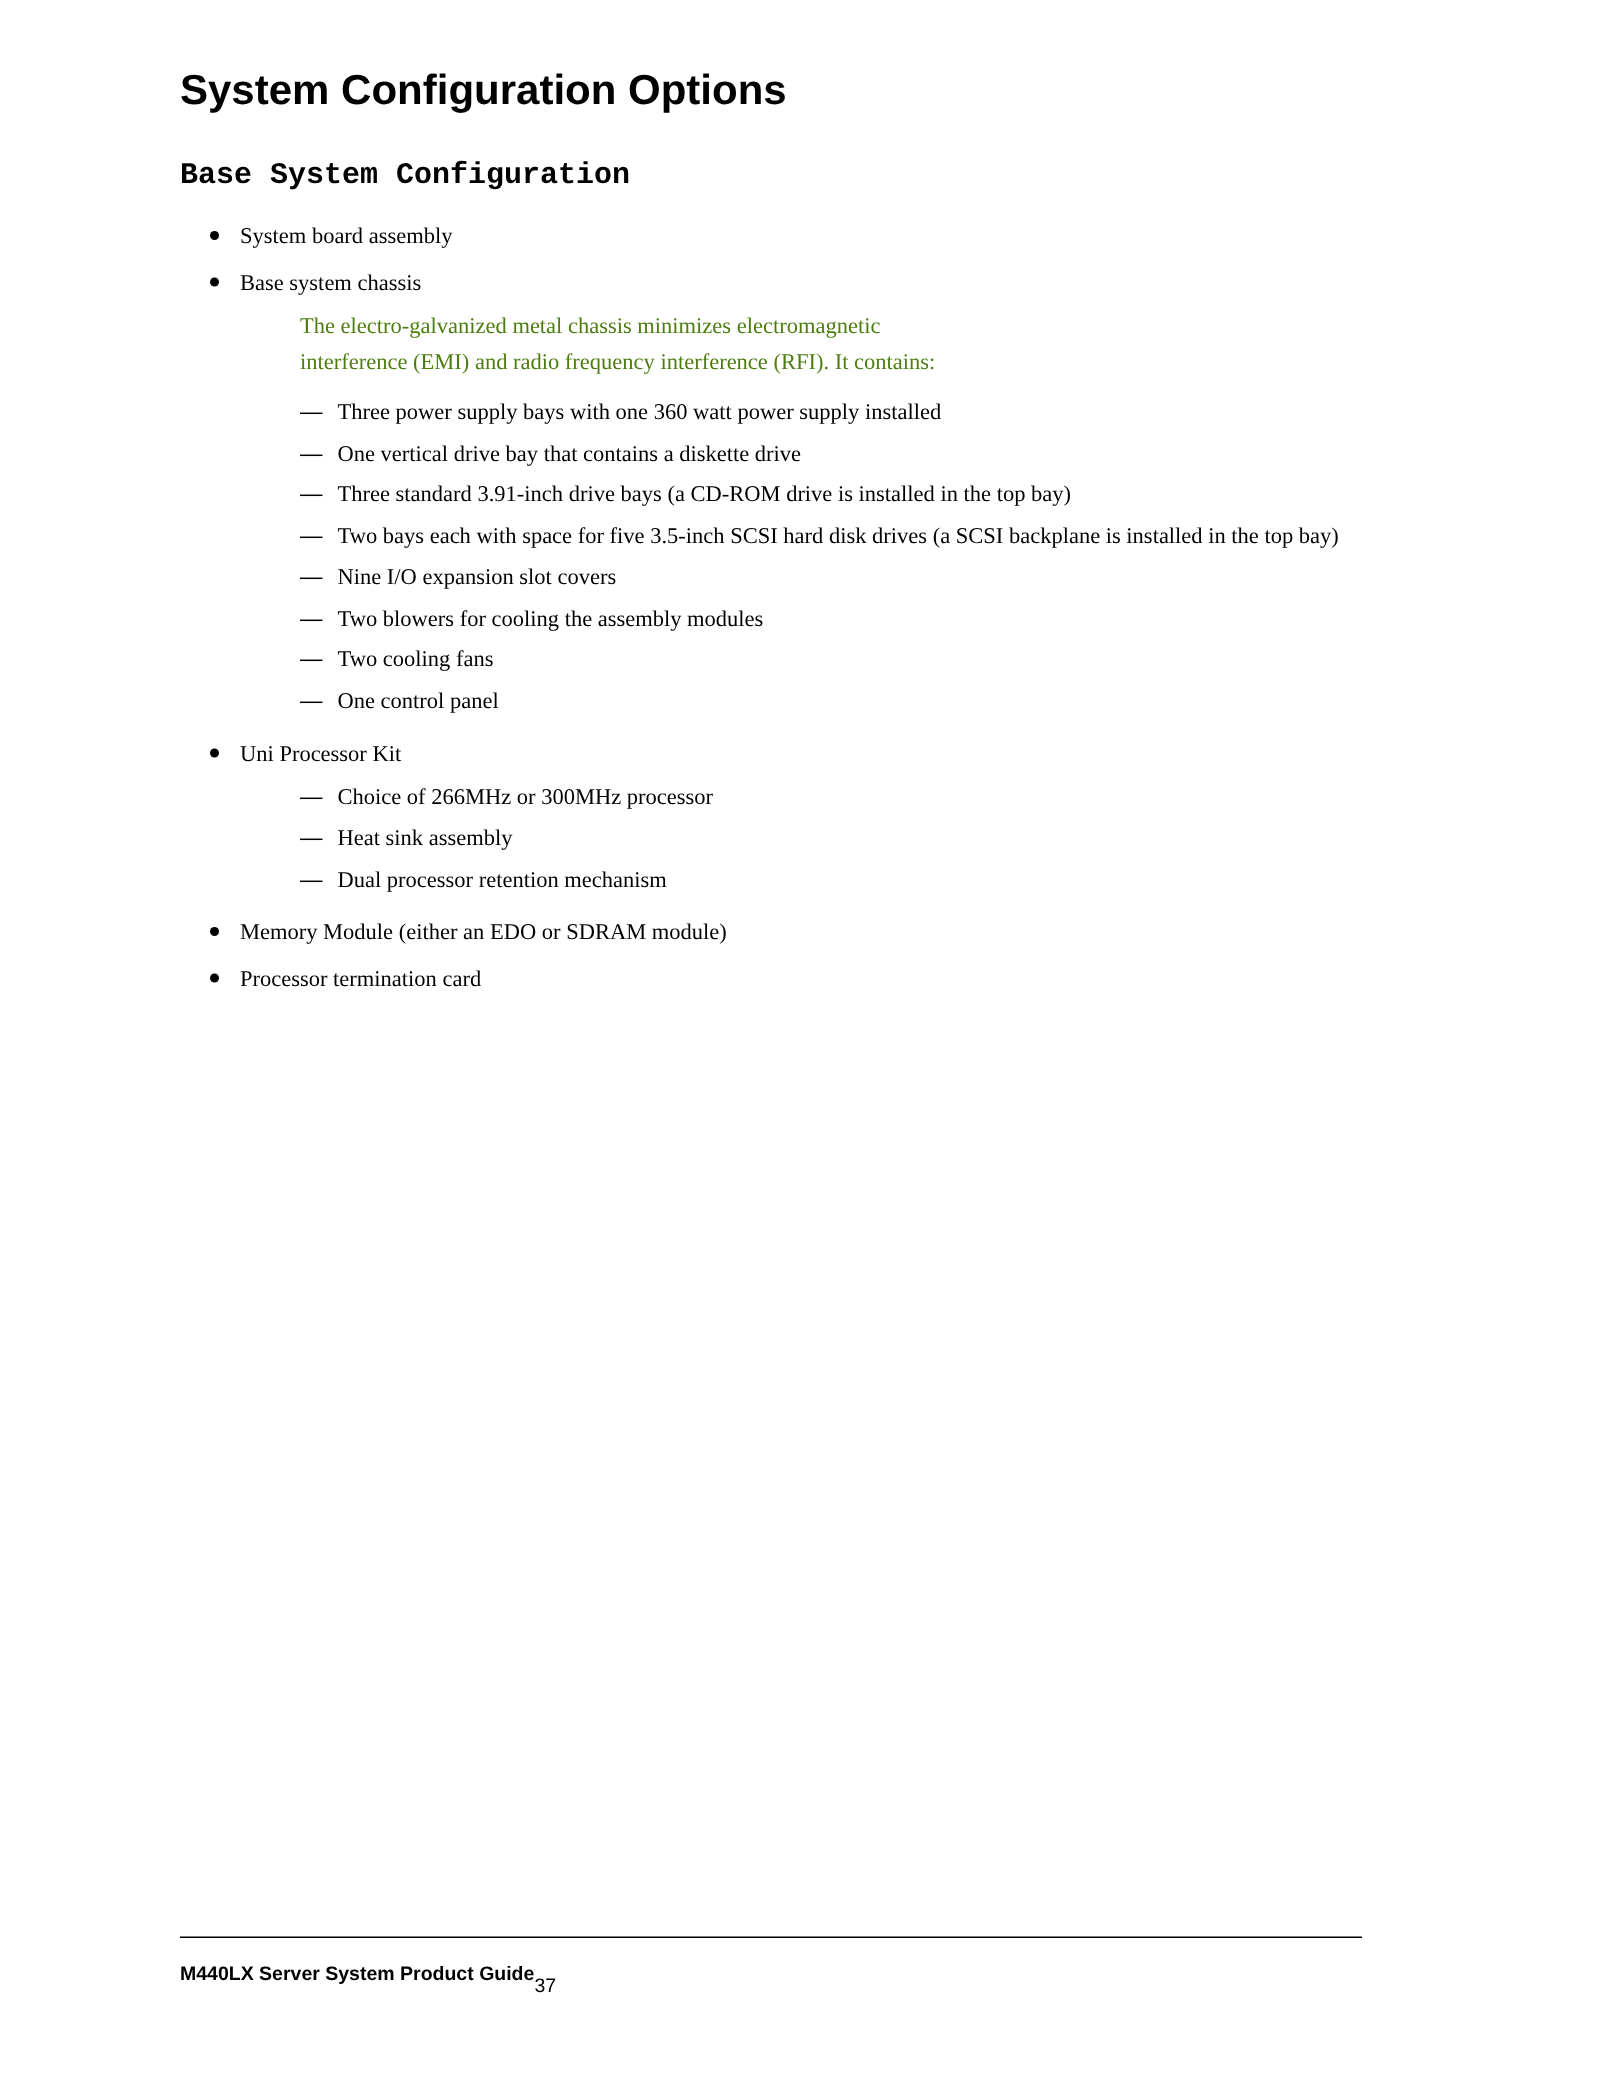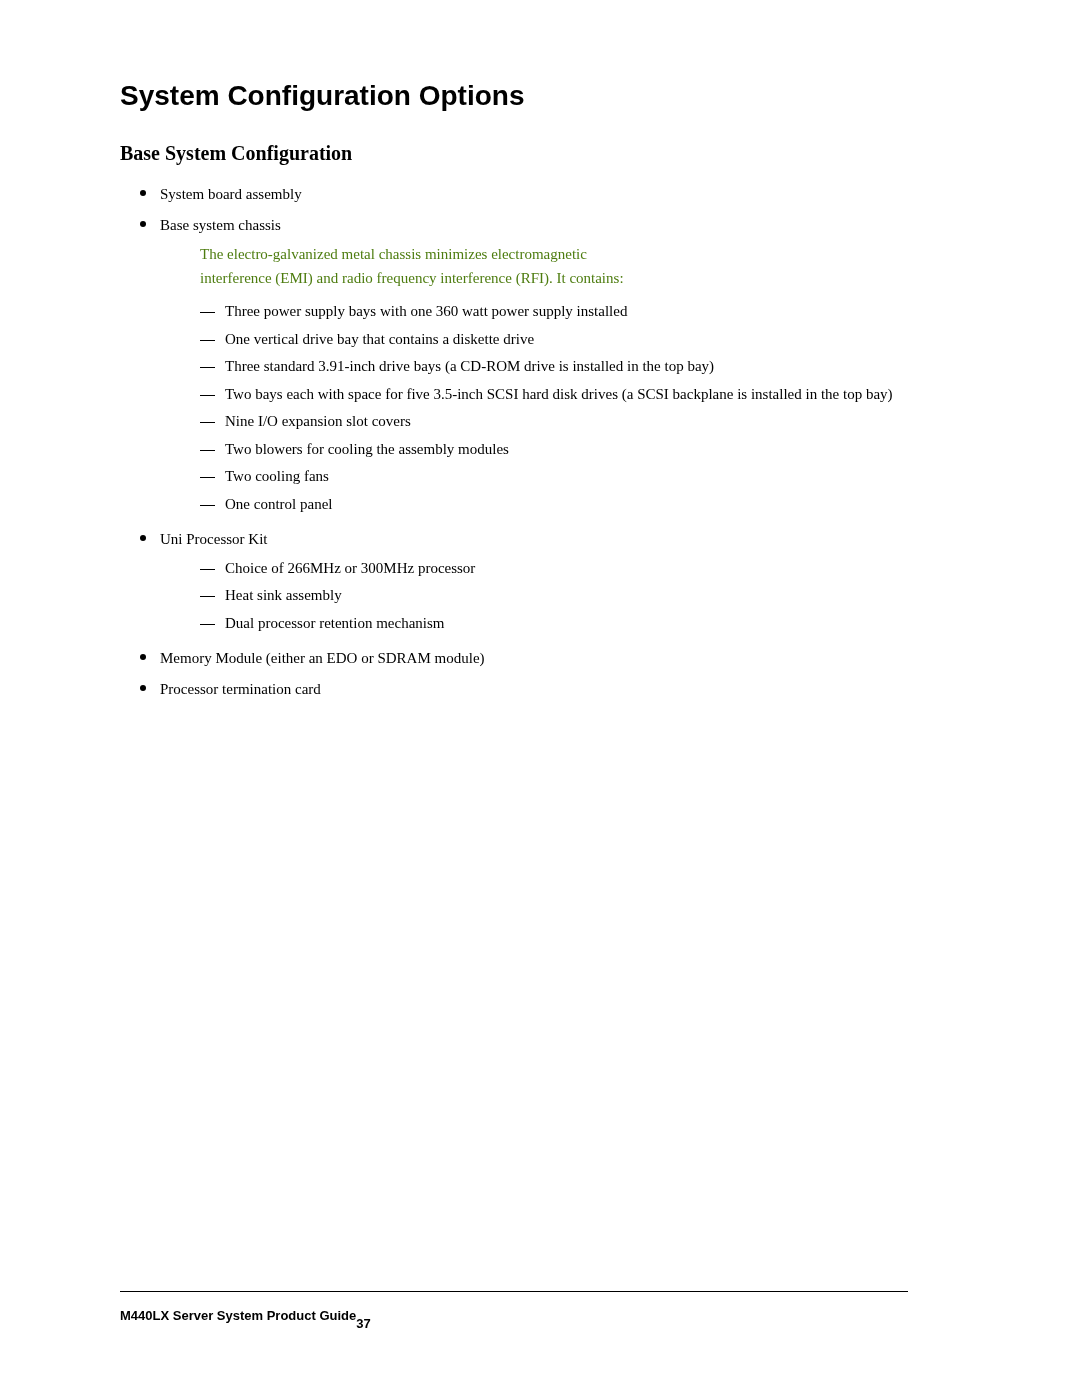--- a/index.html
+++ b/index.html
@@ -14,36 +14,36 @@
       font-size: 15px;
       color: #000000;
       width: 1080px;
       min-height: 1397px;
       position: relative;
     }
 
     .page {
       width: 1028px;
       min-height: 1397px;
-      padding: 80px 120px 80px 120px;
+      padding: 44px 120px 80px 120px;
       position: relative;
     }
 
     .page-title {
       font-size: 28px;
       font-weight: bold;
       font-family: Arial, Helvetica, sans-serif;
       margin-bottom: 30px;
       color: #000000;
     }
 
     .section-title {
       font-size: 20px;
       font-weight: bold;
-      font-family: Liberation Serif, serif;
+      font-family: Liberation Mono, monospace;
       margin-bottom: 18px;
       color: #000000;
     }
 
     .bullet-list {
       list-style: none;
       margin: 0;
       padding: 0;
     }
 
@@ -115,21 +115,21 @@
 
     .footer-left {
       font-family: Arial, Helvetica, sans-serif;
       font-size: 13px;
       font-weight: bold;
     }
 
     .footer-right {
       font-family: Arial, Helvetica, sans-serif;
       font-size: 13px;
-      font-weight: bold;
+      font-weight: normal;
       margin-top: 16px;
     }
   </style>
 </head>
 <body>
 
 <div class="page">
 
   <h1 class="page-title">System Configuration Options</h1>
 

